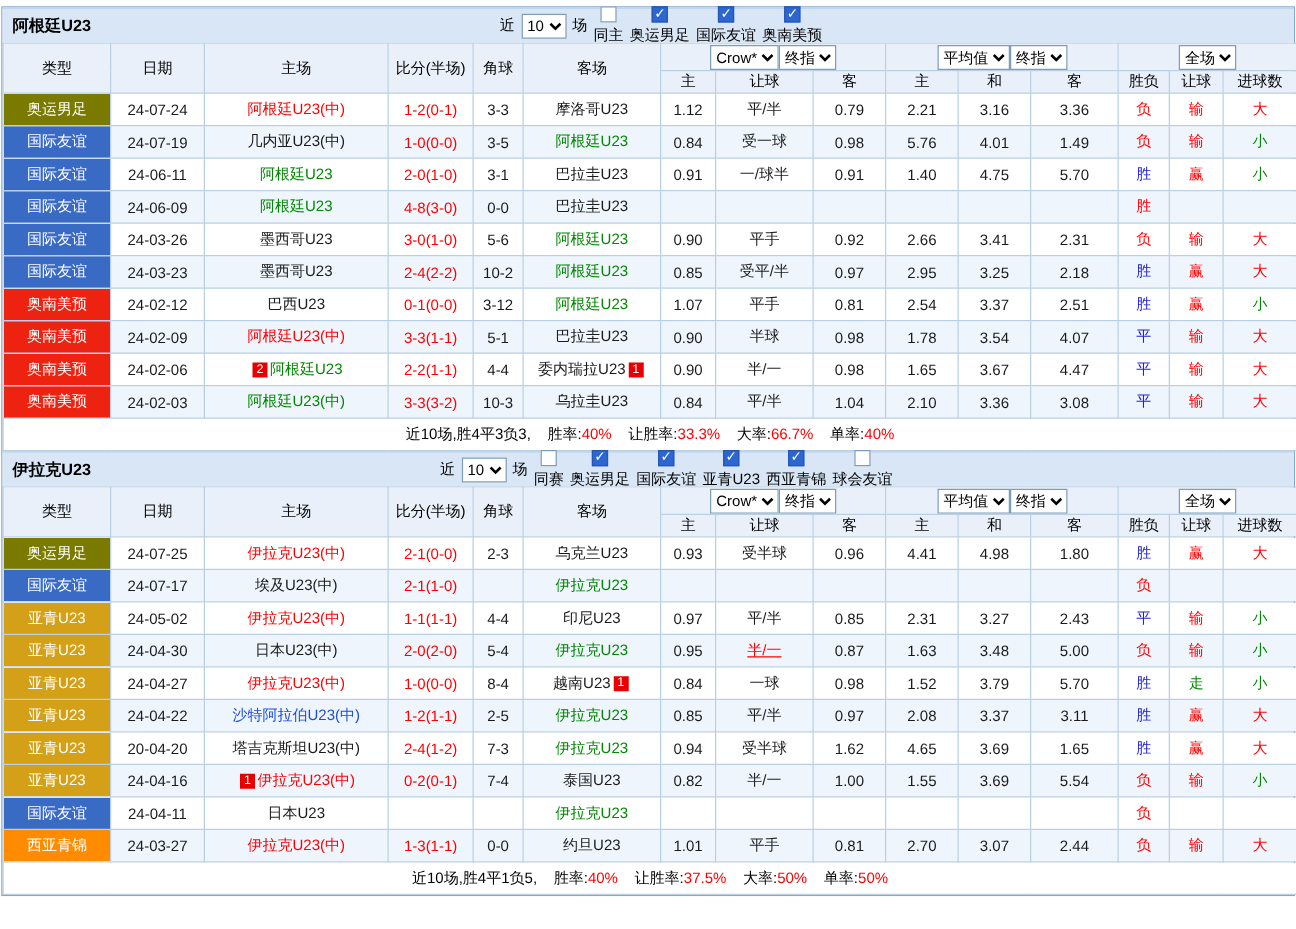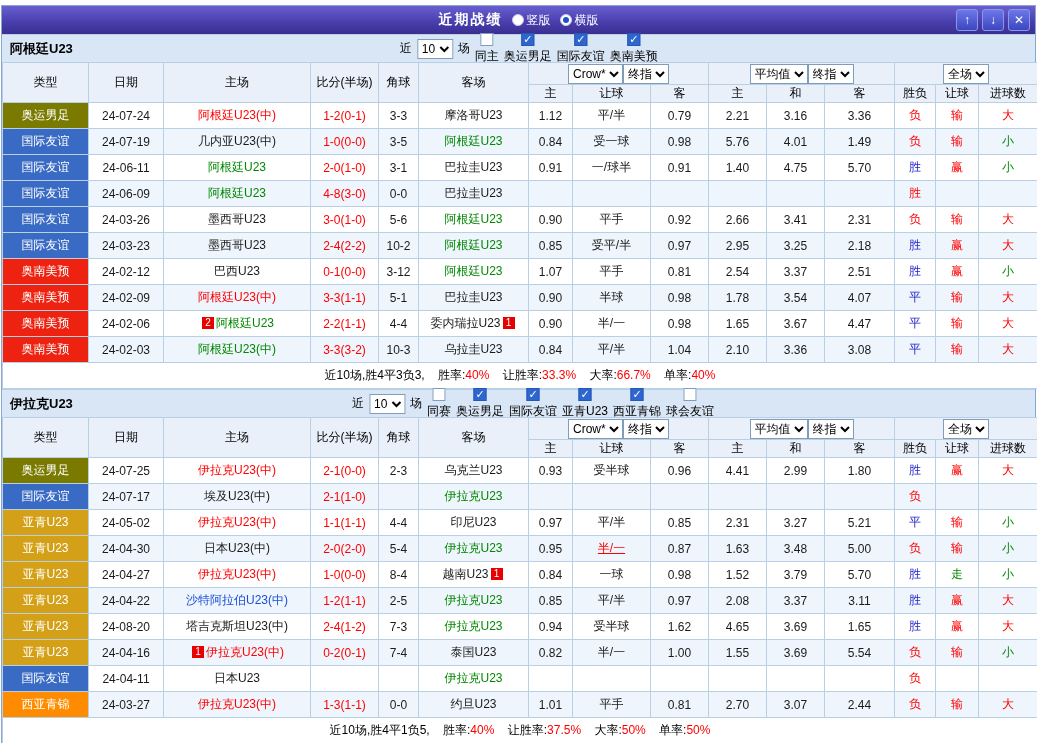--- a/index.html
+++ b/index.html
@@ -39,38 +39,20 @@
   .badge{display:inline-block;min-width:12px;height:12px;line-height:12px;background:#e80000;color:#fff;font-size:10px;margin:0 2px;vertical-align:1px;}
   .summary-td{height:25px;background:#fff;color:#000;margin-left:30px;}
   .summary-td .stat-label{margin-left:10px;}
   .summary-td .stat-value{color:#ff0000;}
   .u{text-decoration:underline;}
 </style>
 </head>
 <body>
 
 <div class="widget">
-  <div class="titlebar">
-    <div class="title-group">
-      <span class="title">近期战绩</span>
-      <span class="radio-opt">
-        <span class="radio"></span>
-        <span>竖版</span>
-      </span>
-      <span class="radio-opt">
-        <span class="radio checked"></span>
-        <span>横版</span>
-      </span>
-    </div>
-    <div class="titlebar-buttons">
-      <button class="tb-btn"><span>↑</span></button>
-      <button class="tb-btn"><span>↓</span></button>
-      <button class="tb-btn"><span>✕</span></button>
-    </div>
-  </div>
   <div id="sections">
       <div class="section">
         <div class="section-bar">
           <span class="team-name">阿根廷U23</span>
           <div class="filter">
             <span class="flabel">近</span>
             <select class="count-select"><option>10</option></select>
             <span class="flabel">场</span>
             <label class="cb-opt">
               <span class="cb"></span>
@@ -391,21 +373,21 @@
               <td class="type" style="background: rgb(122, 122, 0);">奥运男足</td>
               <td>24-07-25</td>
               <td><span style="color: rgb(255, 0, 0);">伊拉克U23(中)</span></td>
               <td class="score">2-1(0-0)</td>
               <td>2-3</td>
               <td><span style="color: rgb(26, 26, 26);">乌克兰U23</span></td>
               <td class="odds">0.93</td>
               <td class="odds">受半球</td>
               <td class="odds">0.96</td>
               <td class="odds">4.41</td>
-              <td class="odds">2.99</td>
+              <td class="odds">4.98</td>
               <td class="odds">1.80</td>
               <td class="mark" style="color: rgb(34, 34, 204);">胜</td>
               <td class="mark" style="color: rgb(255, 0, 0);">赢</td>
               <td class="mark" style="color: rgb(255, 0, 0);">大</td>
             </tr>
             <tr class="alt">
               <td class="type" style="background: rgb(58, 107, 196);">国际友谊</td>
               <td>24-07-17</td>
               <td><span style="color: rgb(26, 26, 26);">埃及U23(中)</span></td>
               <td class="score">2-1(1-0)</td>
@@ -426,21 +408,21 @@
               <td>24-05-02</td>
               <td><span style="color: rgb(255, 0, 0);">伊拉克U23(中)</span></td>
               <td class="score">1-1(1-1)</td>
               <td>4-4</td>
               <td><span style="color: rgb(26, 26, 26);">印尼U23</span></td>
               <td class="odds">0.97</td>
               <td class="odds">平/半</td>
               <td class="odds">0.85</td>
               <td class="odds">2.31</td>
               <td class="odds">3.27</td>
-              <td class="odds">5.21</td>
+              <td class="odds">2.43</td>
               <td class="mark" style="color: rgb(34, 34, 204);">平</td>
               <td class="mark" style="color: rgb(255, 0, 0);">输</td>
               <td class="mark" style="color: rgb(0, 136, 0);">小</td>
             </tr>
             <tr class="alt">
               <td class="type" style="background: rgb(212, 160, 23);">亚青U23</td>
               <td>24-04-30</td>
               <td><span style="color: rgb(26, 26, 26);">日本U23(中)</span></td>
               <td class="score">2-0(2-0)</td>
               <td>5-4</td>
@@ -484,21 +466,21 @@
               <td class="odds">0.97</td>
               <td class="odds">2.08</td>
               <td class="odds">3.37</td>
               <td class="odds">3.11</td>
               <td class="mark" style="color: rgb(34, 34, 204);">胜</td>
               <td class="mark" style="color: rgb(255, 0, 0);">赢</td>
               <td class="mark" style="color: rgb(255, 0, 0);">大</td>
             </tr>
             <tr>
               <td class="type" style="background: rgb(212, 160, 23);">亚青U23</td>
-              <td>24-08-20</td>
+              <td>20-04-20</td>
               <td><span style="color: rgb(26, 26, 26);">塔吉克斯坦U23(中)</span></td>
               <td class="score">2-4(1-2)</td>
               <td>7-3</td>
               <td><span style="color: rgb(0, 136, 0);">伊拉克U23</span></td>
               <td class="odds">0.94</td>
               <td class="odds">受半球</td>
               <td class="odds">1.62</td>
               <td class="odds">4.65</td>
               <td class="odds">3.69</td>
               <td class="odds">1.65</td>

